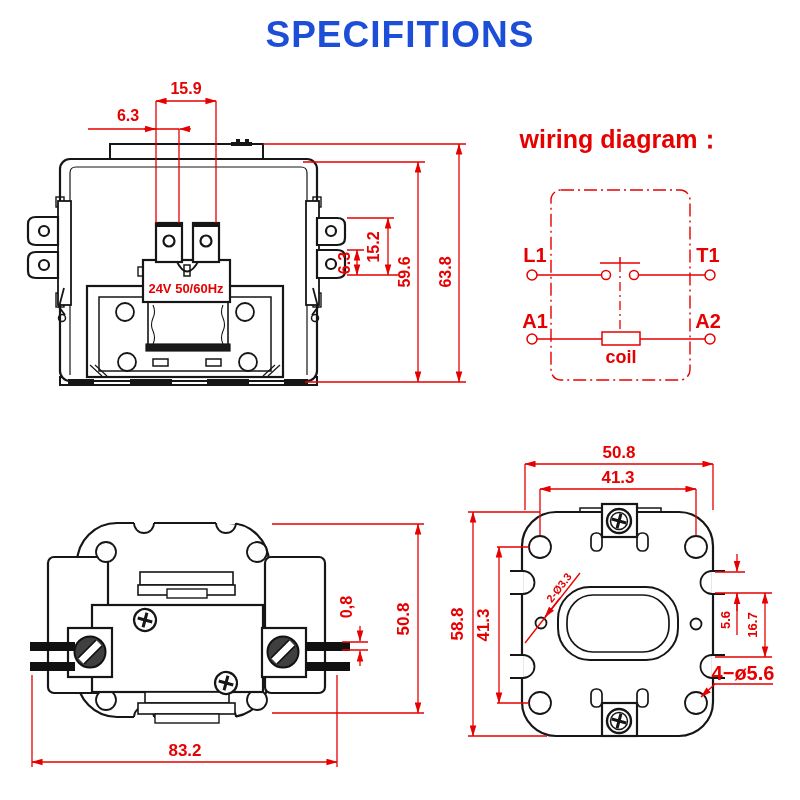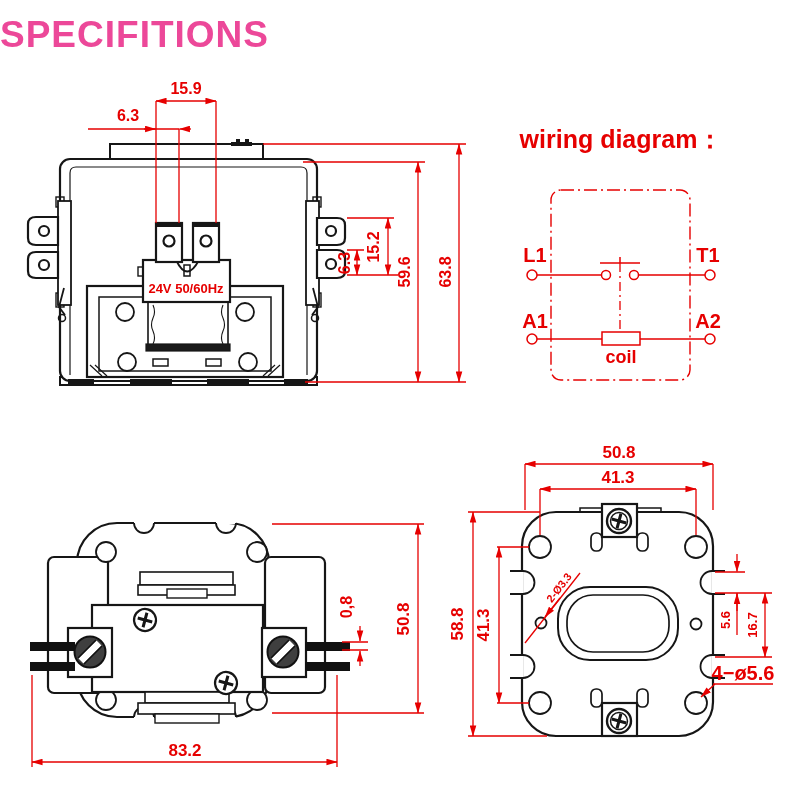--- a/index.html
+++ b/index.html
@@ -1,19 +1,19 @@
 <!DOCTYPE html>
 <html><head>
 <meta charset="utf-8">
 <style>
   html,body{margin:0;padding:0;background:#ffffff;}
   body{width:800px;height:800px;position:relative;overflow:hidden;
        font-family:"Liberation Sans", sans-serif;}
-  .page-title{position:absolute;top:14px;left:0;width:800px;text-align:left;
-       font-size:37px;font-weight:800;letter-spacing:1px;color:#ec4899;}
+  .page-title{position:absolute;top:14px;left:0;width:800px;text-align:center;
+       font-size:37px;font-weight:800;letter-spacing:1px;color:#1d4ed8;}
   .panel{position:absolute;}
   svg text{font-family:"Liberation Sans", sans-serif;}
   .dimtxt{font-size:16px;font-weight:600;fill:#e60000;}
   .dimtxt-sm{font-size:13px;font-weight:600;fill:#e60000;}
   .dimtxt-lg{font-size:17px;font-weight:600;fill:#e60000;}
   .callout{font-size:20px;font-weight:700;fill:#e60000;}
   .wiretxt{font-size:20px;font-weight:600;fill:#e60000;}
 </style>
 </head>
 <body>

